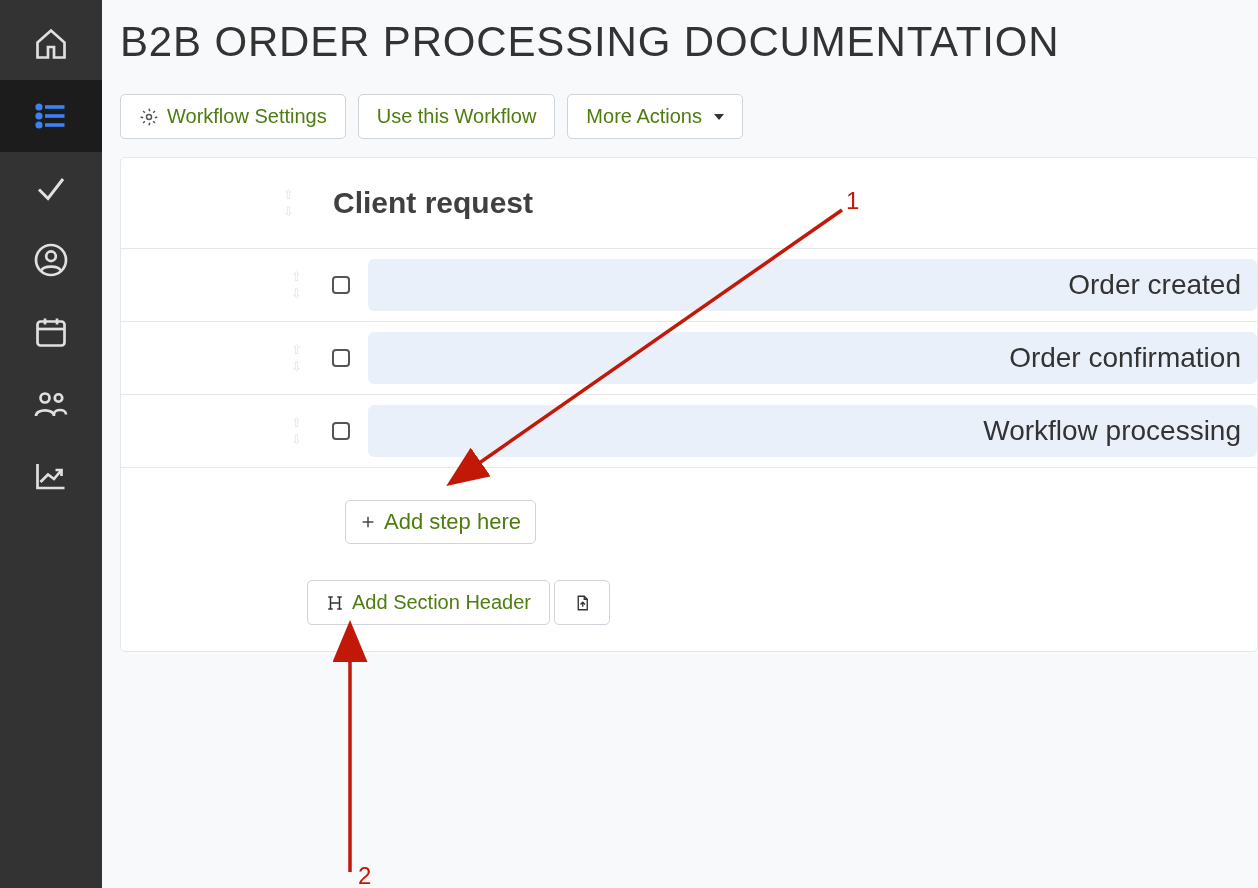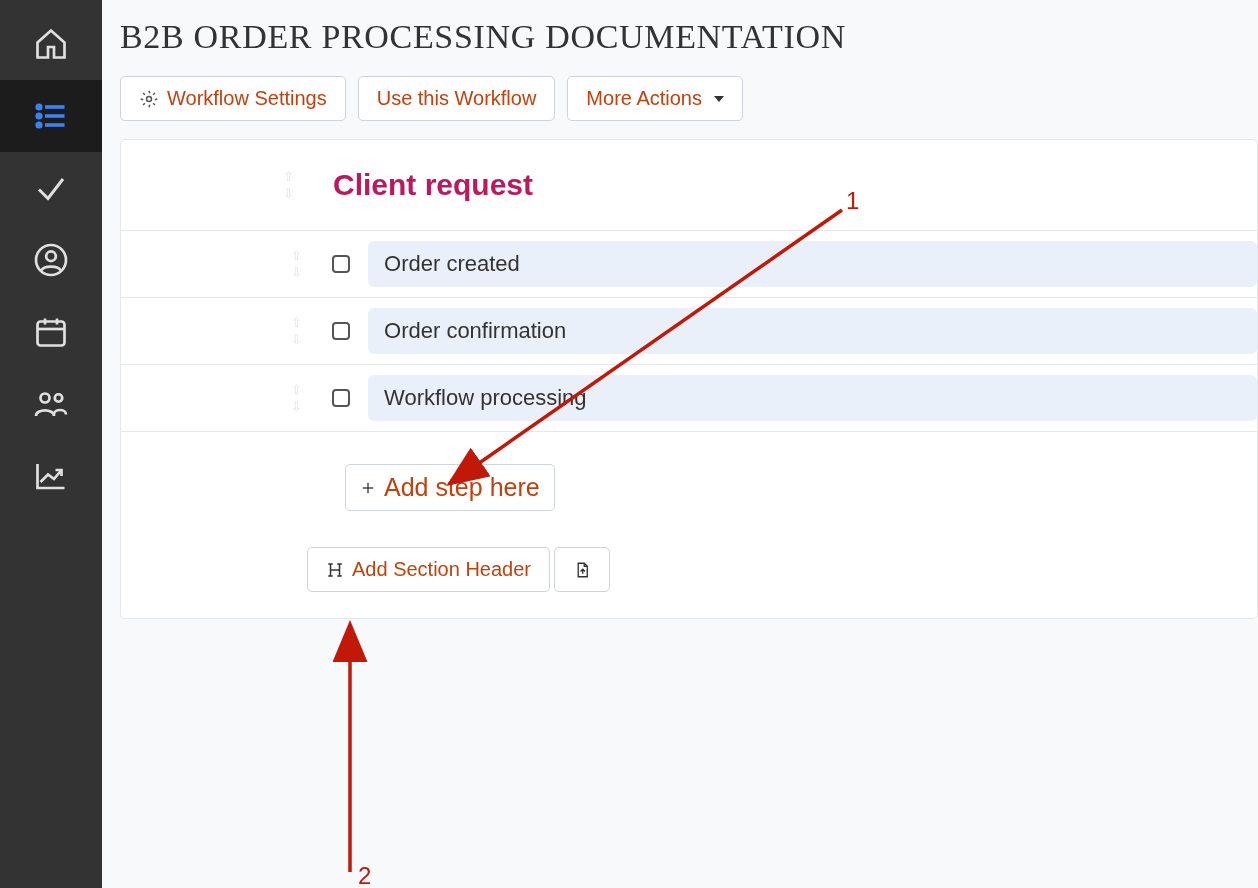--- a/index.html
+++ b/index.html
@@ -33,48 +33,47 @@
     .sidebar-item.active-bg { background: #1c1c1c; }
     .sidebar-item svg { width: 36px; height: 36px; }
     .sidebar-item.active svg { stroke: #3b82f6; fill: #3b82f6; }
     .main {
       flex: 1;
       background: #f8f9fa;
       padding: 18px 0 0 18px;
       overflow: hidden;
     }
     .page-title {
-      font-size: 34px;
+      font-size: 42px;
       font-weight: 400;
       color: #333;
-      margin-bottom: 20px;
+      margin-bottom: 28px;
       letter-spacing: 0.02em;
-      font-family: Liberation Serif, serif;
     }
     .toolbar {
       display: flex;
       gap: 12px;
       margin-bottom: 18px;
     }
     .btn {
       background: #fff;
       border: 1px solid #ced4da;
       border-radius: 5px;
       padding: 10px 18px;
       font-size: 20px;
-      color: #c2410c;
+      color: #4d7c0f;
       cursor: pointer;
       display: inline-flex;
       align-items: center;
       gap: 8px;
       white-space: nowrap;
     }
     .btn-small {
       padding: 8px 14px;
-      font-size: 25px;
+      font-size: 22px;
     }
     .caret-down {
       display: inline-block;
       width: 0; height: 0;
       border-left: 5px solid transparent;
       border-right: 5px solid transparent;
       border-top: 6px solid #333;
       margin-left: 4px;
     }
     .card {
@@ -85,21 +84,21 @@
     }
     .section-header {
       display: flex;
       align-items: center;
       padding-left: 178px;
       margin-bottom: 28px;
     }
     .section-title {
       font-size: 30px;
       font-weight: 700;
-      color: #be185d;
+      color: #404040;
     }
     .step-row {
       border-top: 1px solid #e5e7eb;
       padding: 10px 0 10px 178px;
       display: flex;
       align-items: center;
       gap: 0;
     }
     .step-handles {
       position: relative;
@@ -121,22 +120,23 @@
       width: 18px; height: 18px;
       border: 2px solid #555;
       border-radius: 4px;
       flex-shrink: 0;
     }
     .step-pill {
       background: #eaf0fa;
       border-radius: 6px;
       padding: 10px 16px;
       flex: 1;
-      font-size: 22px;
+      font-size: 28px;
       color: #333;
+      text-align: right;
     }
     .add-step-row {
       border-top: 1px solid #e5e7eb;
       padding: 32px 0 0 224px;
     }
     .bottom-actions {
       display: flex;
       gap: 4px;
       padding-left: 186px;
       margin-top: 36px;

